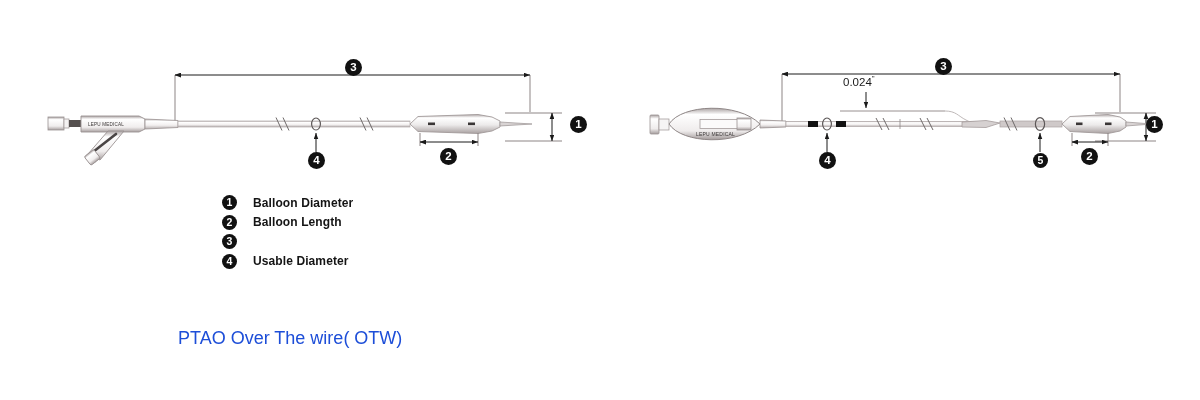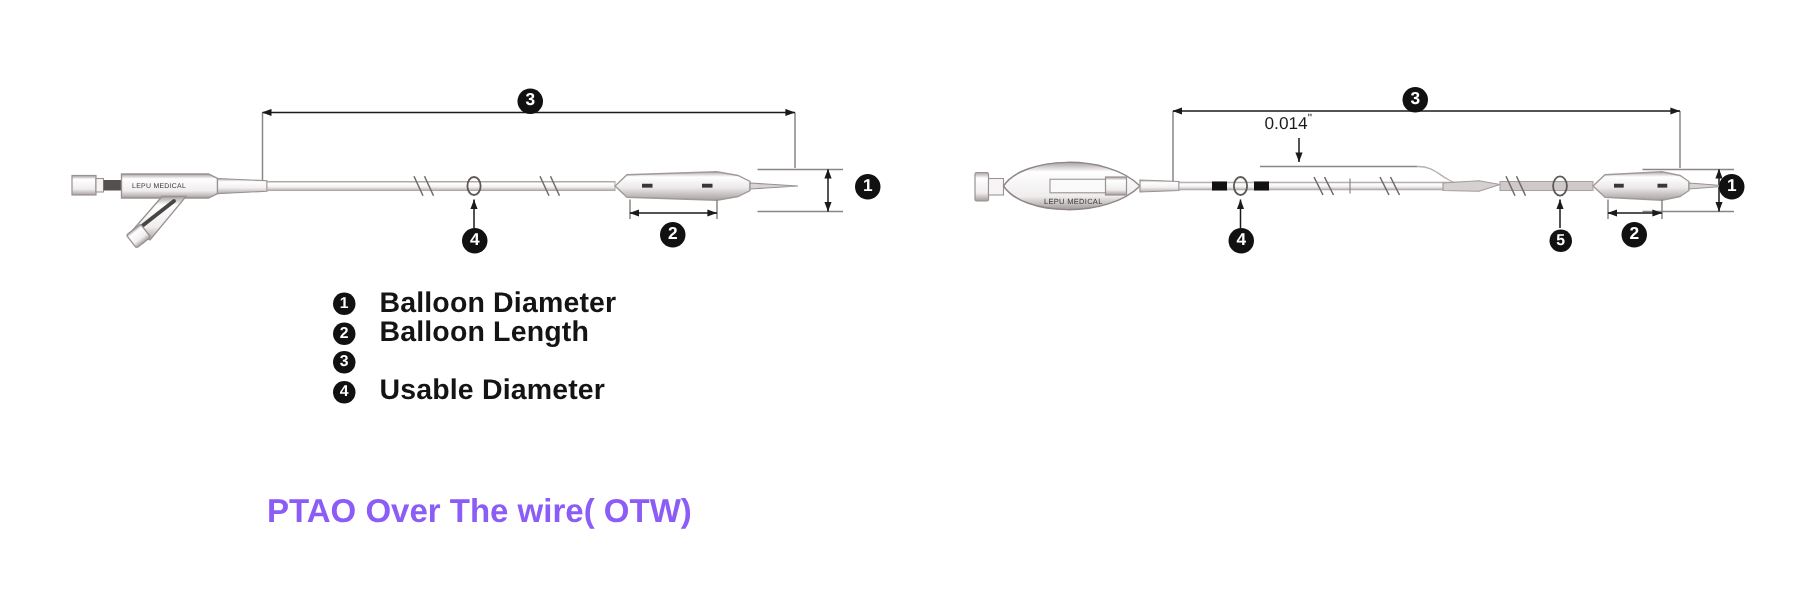--- a/index.html
+++ b/index.html
@@ -13,25 +13,25 @@
   .svg-stage{position:absolute;left:0;top:0;width:600px;height:400px;}
 
   
   .legend{position:absolute;}
   #legend-otw{left:222px;top:193px;}
   .legend-row{display:flex;align-items:center;height:19.5px;}
   .bullet{width:15px;height:15px;border-radius:50%;background:#111111;
           color:#ffffff;font-size:10.5px;font-weight:bold;line-height:15px;
           text-align:center;flex:0 0 auto;
           font-family:"Liberation Sans", sans-serif;}
-  .legend-label{margin-left:16px;font-size:19px;font-weight:bold;
+  .legend-label{margin-left:16px;font-size:12px;font-weight:bold;
                 letter-spacing:.1px;white-space:nowrap;color:#141414;}
 
   
-  .caption{position:absolute;font-size:22px;white-space:nowrap;color:#8b5cf6;font-weight:bold;}
+  .caption{position:absolute;font-size:18px;white-space:nowrap;color:#1d4ed8;}
   #caption-otw{left:178px;top:328px;}
 
   
   .callout{position:absolute;width:17px;height:17px;border-radius:50%;
            background:#111111;color:#ffffff;font-size:11.5px;font-weight:bold;
            line-height:17px;text-align:center;}
   .callout.small{width:15px;height:15px;line-height:15px;font-size:10.5px;}
 
   .gw-label{position:absolute;font-size:11.5px;color:#1a1a1a;white-space:nowrap;}
   .gw-label sup{font-size:8px;vertical-align:super;}
@@ -253,16 +253,16 @@
     <line x1="440" y1="152" x2="440" y2="133" stroke="#1a1a1a" stroke-width="1" marker-end="url(#ah-r2)"></line>
   </svg>
 
   <div class="callout" style="left:335px;top:58px;">3</div>
   <div class="callout" style="left:546px;top:116px;">1</div>
   <div class="callout" style="left:481px;top:148px;">2</div>
   <div class="callout" style="left:219px;top:152px;">4</div>
   <div class="callout small" style="left:433px;top:153px;">5</div>
 
   <div class="gw-label" style="left:243px;top:74px;">
-    <span>0.014</span><sup>"</sup>
+    <span>0.024</span><sup>"</sup>
   </div>
 
 </div>
 
 </body></html>

